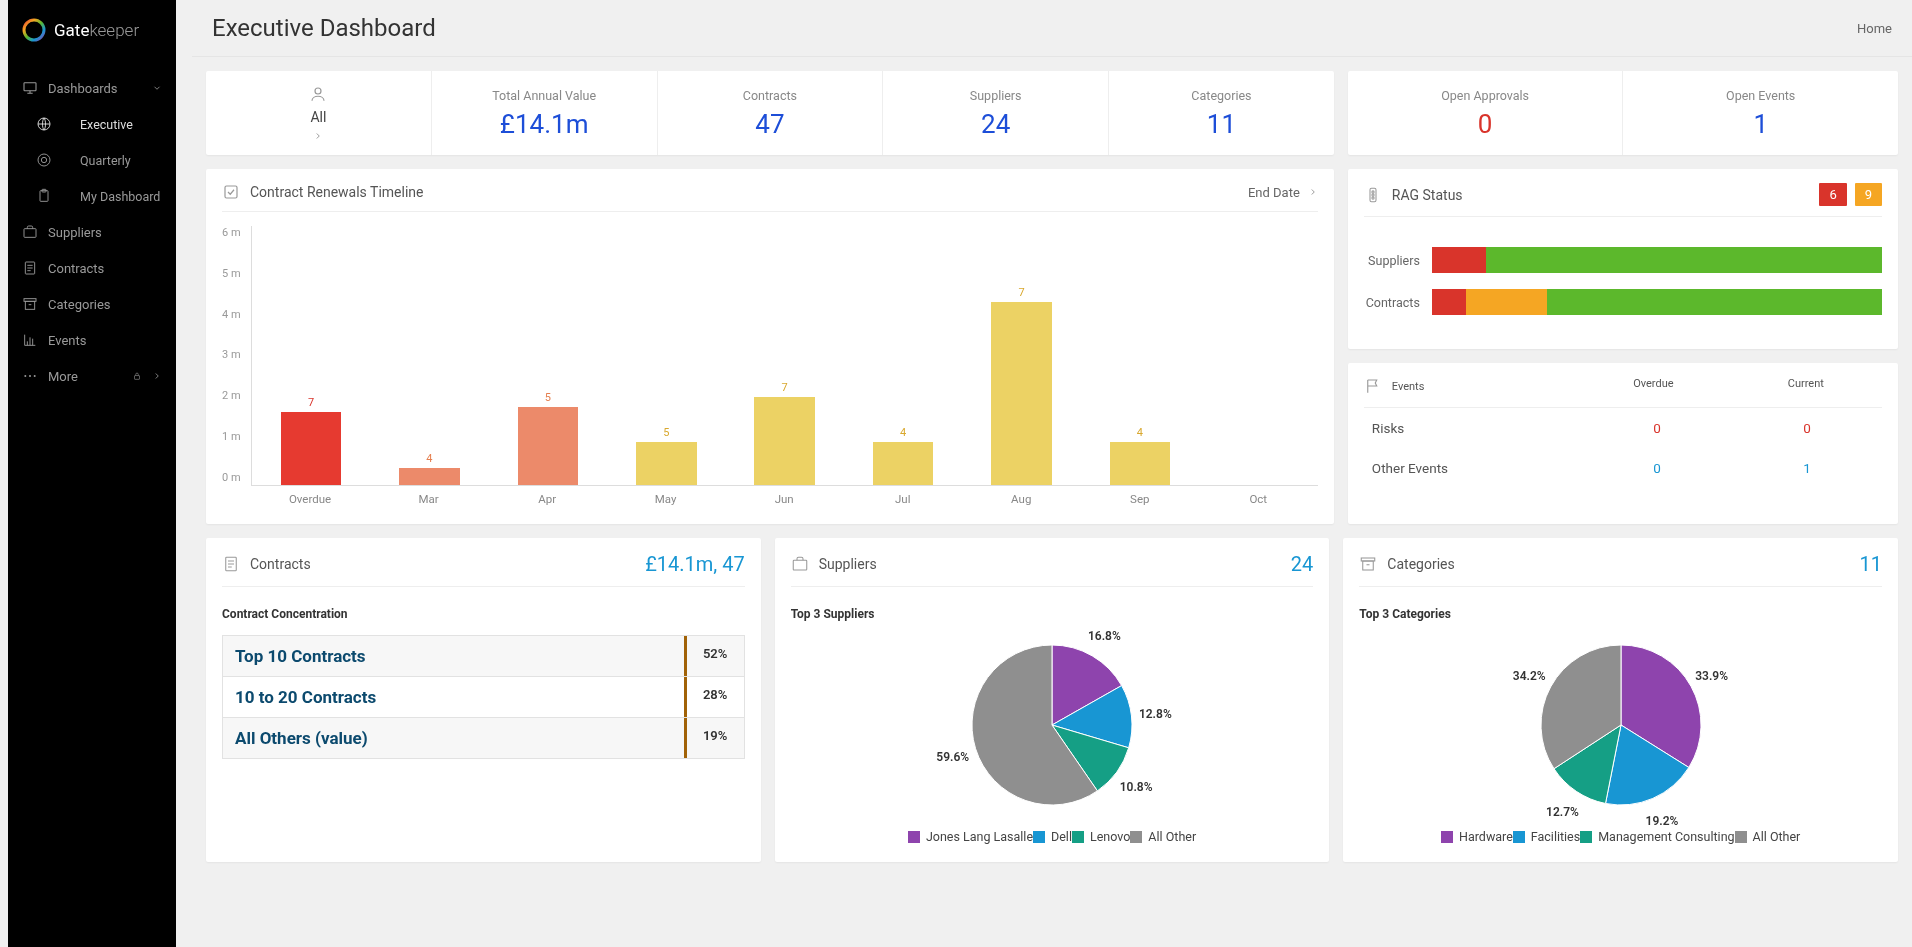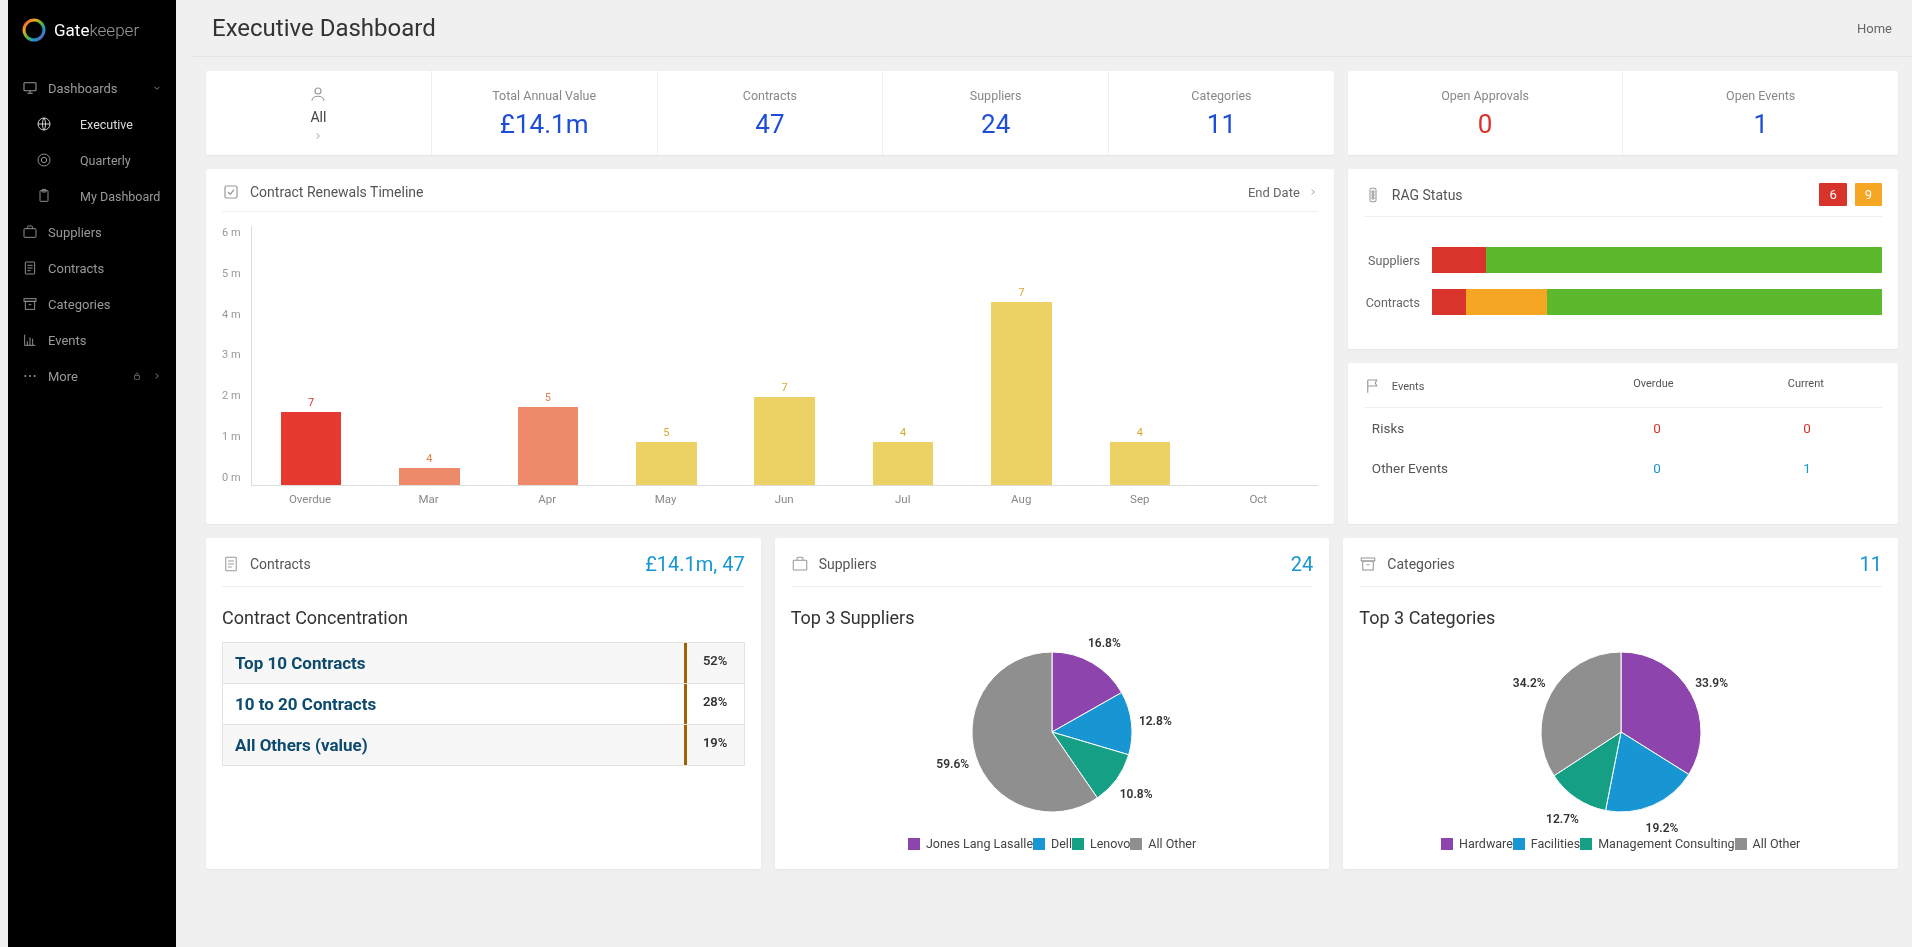--- a/index.html
+++ b/index.html
@@ -82,21 +82,21 @@
 .events-head { display: flex; padding: 0 0 12px; border-bottom: 1px solid #eee; color: #555; font-size: 11px; }
 .events-head .col1 { flex: 1.4; display: flex; align-items: center; gap: 10px; }
 .events-head .col2, .events-head .col3 { flex: 1; text-align: center; }
 .events-row { display: flex; padding: 12px 0; color: #555; font-size: 13.5px; }
 .events-row .col1 { flex: 1.4; padding-left: 8px; }
 .events-row .col2, .events-row .col3 { flex: 1; text-align: center; }
 .v-red { color: #d9342b; }
 .v-blue { color: #1896d3; }
 
 
-.subhead { font-weight: 400; color: #333; font-size: 18px; padding: 6px 0 14px; }
+.subhead { font-weight: 700; color: #333; font-size: 12px; padding: 6px 0 14px; }
 .conc-table { border: 1px solid #e2e2e2; }
 .conc-row { display: flex; border-top: 1px solid #e2e2e2; }
 .conc-row:first-child { border-top: none; }
 .conc-row .c1 { flex: 1; padding: 10px 12px; color: #0c4a6e; font-size: 17px; font-weight: bold; }
 .conc-row .c2 { width: 60px; border-left: 3px solid #a16207; padding: 10px 0; text-align: center; font-weight: 600; color: #333; font-size: 13px; }
 .conc-row:nth-child(odd) { background: #f7f7f7; }
 
 
 .pie-wrap { display: flex; flex-direction: column; align-items: center; flex: 1; }
 .pie { position: relative; width: 180px; height: 180px; }

